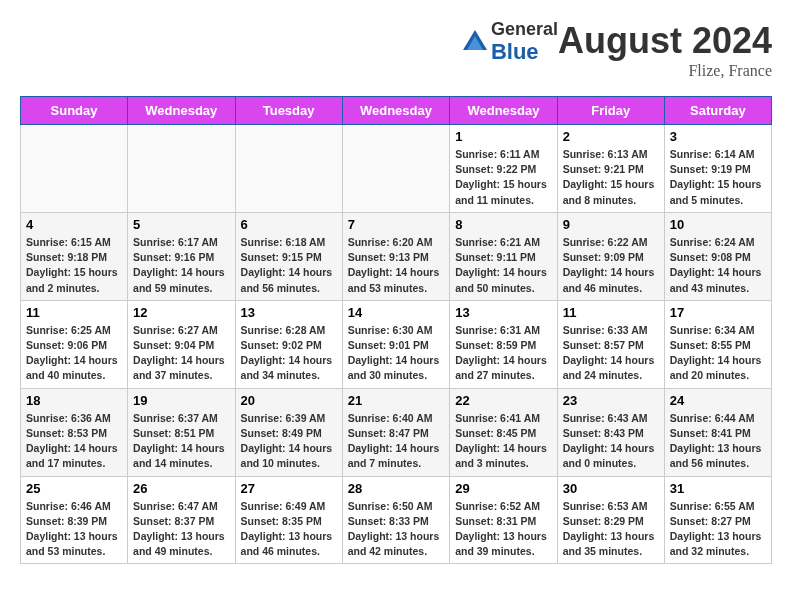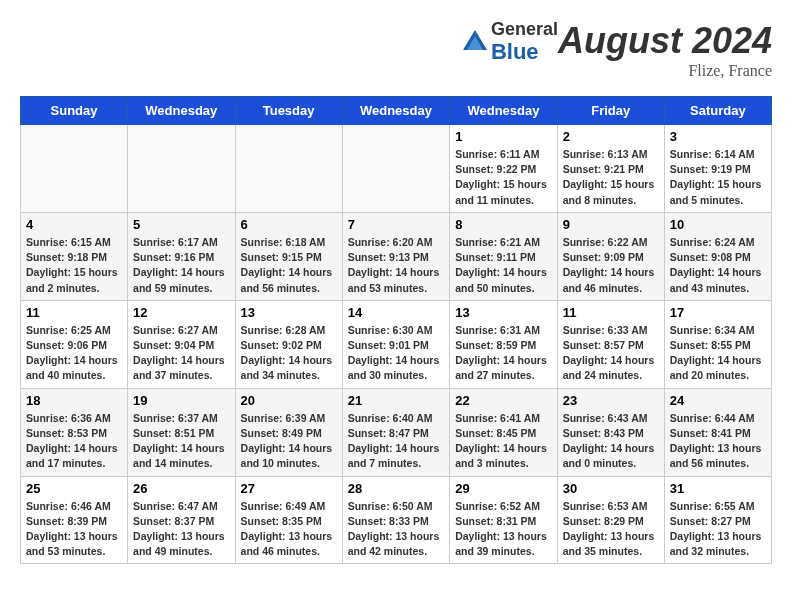--- a/index.html
+++ b/index.html
@@ -40,34 +40,33 @@
       height: 28px;
       margin-right: 2px;
     }
     .title-block {
       text-align: right;
     }
     .month-year {
       font-size: 36px;
       font-weight: bold;
       color: #333;
-      font-style: italic;
     }
     .location {
       font-size: 16px;
       color: #555;
       font-family: Liberation Serif, serif;
     }
     .calendar {
       width: 100%;
       border-collapse: collapse;
       font-size: 11px;
     }
     .calendar th {
-      background-color: #1d4ed8;
+      background-color: #d946ef;
       color: #fff;
       text-align: center;
       padding: 6px 4px;
       font-size: 13px;
       font-weight: bold;
       border: 1px solid #1a5fa8;
     }
     .calendar td {
       border: 1px solid #ccc;
       vertical-align: top;

